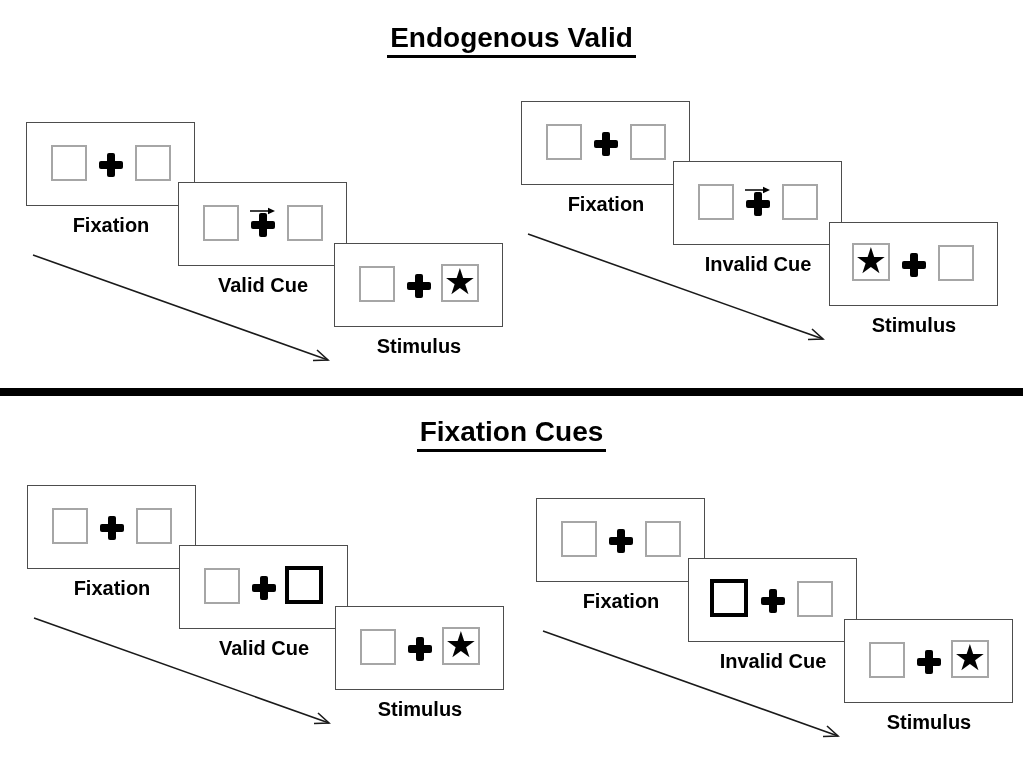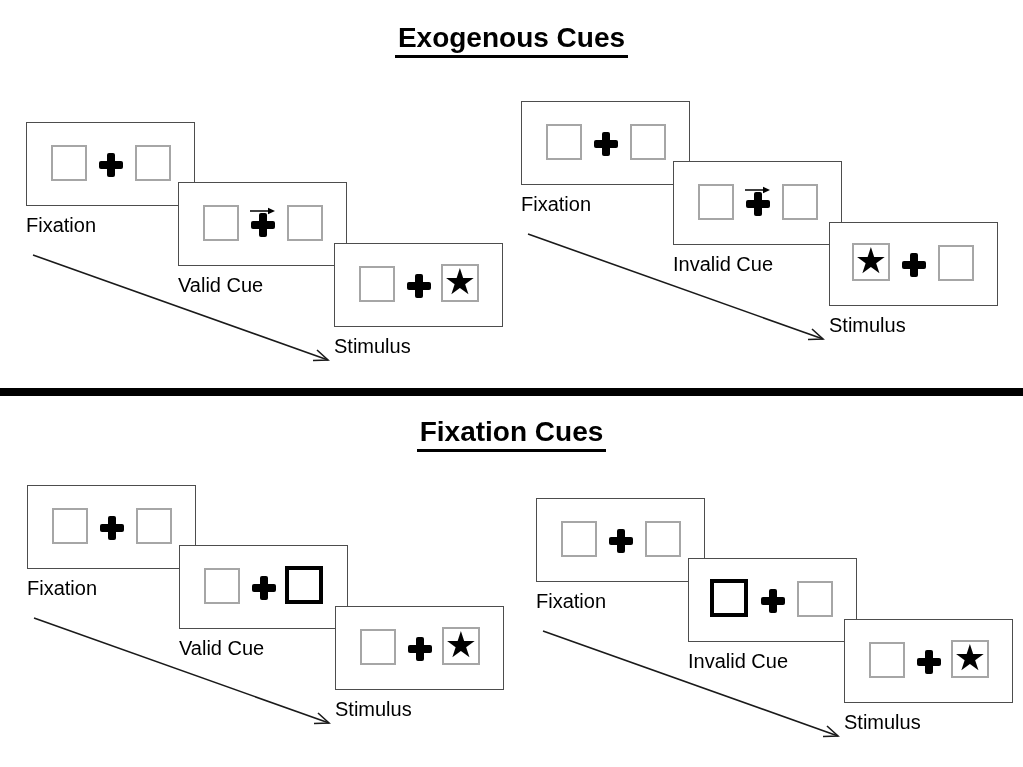--- a/index.html
+++ b/index.html
@@ -109,38 +109,39 @@
     border-radius: 2px;
   }
   .cue-arrow {
     position: absolute;
     left: 71px;
     top: 19px;
   }
   .panel-label {
     position: absolute;
     width: 170px;
+    text-align: center;
     font-size: 20px;
-    font-weight: 400;
+    font-weight: 700;
     line-height: 20px;
     white-space: nowrap;
   }
   .time-arrow {
     position: absolute;
     left: 0;
     top: 125px;
   }
 </style>
 </head>
 <body>
 
 <div class="page">
 
   <div class="title-row" style="top:22px">
-    <span class="title-text">Exogenous Cues</span>
+    <span class="title-text">Endogenous Valid</span>
   </div>
 
   <div class="sequence" style="left:26px;top:122px">
       <div class="panel" style="left: 0px; top: 0px;">
         <div class="square left"></div>
         <div class="plus"></div>
         <div class="square right"></div>
       </div>
       <div class="panel-label" style="left: 0px; top: 93px;">Fixation</div>
       <div class="panel" style="left: 152px; top: 60px;">

